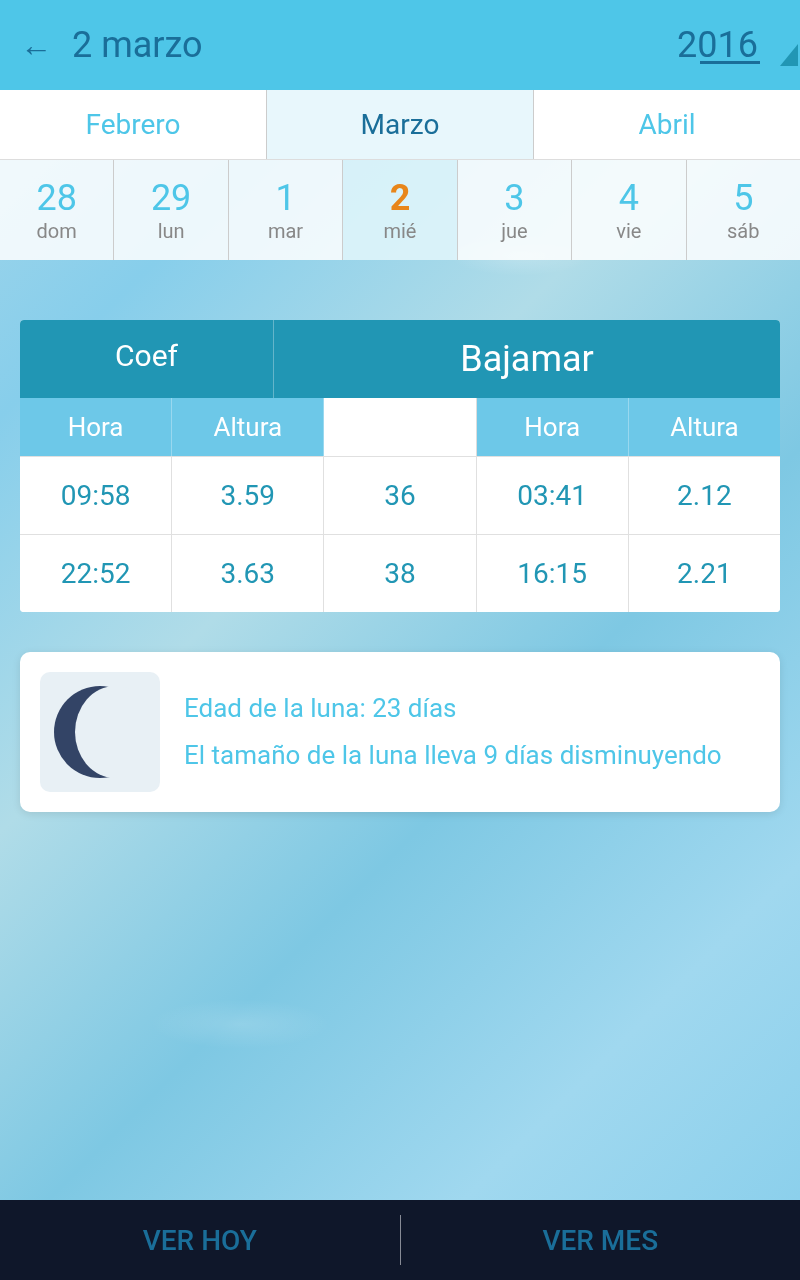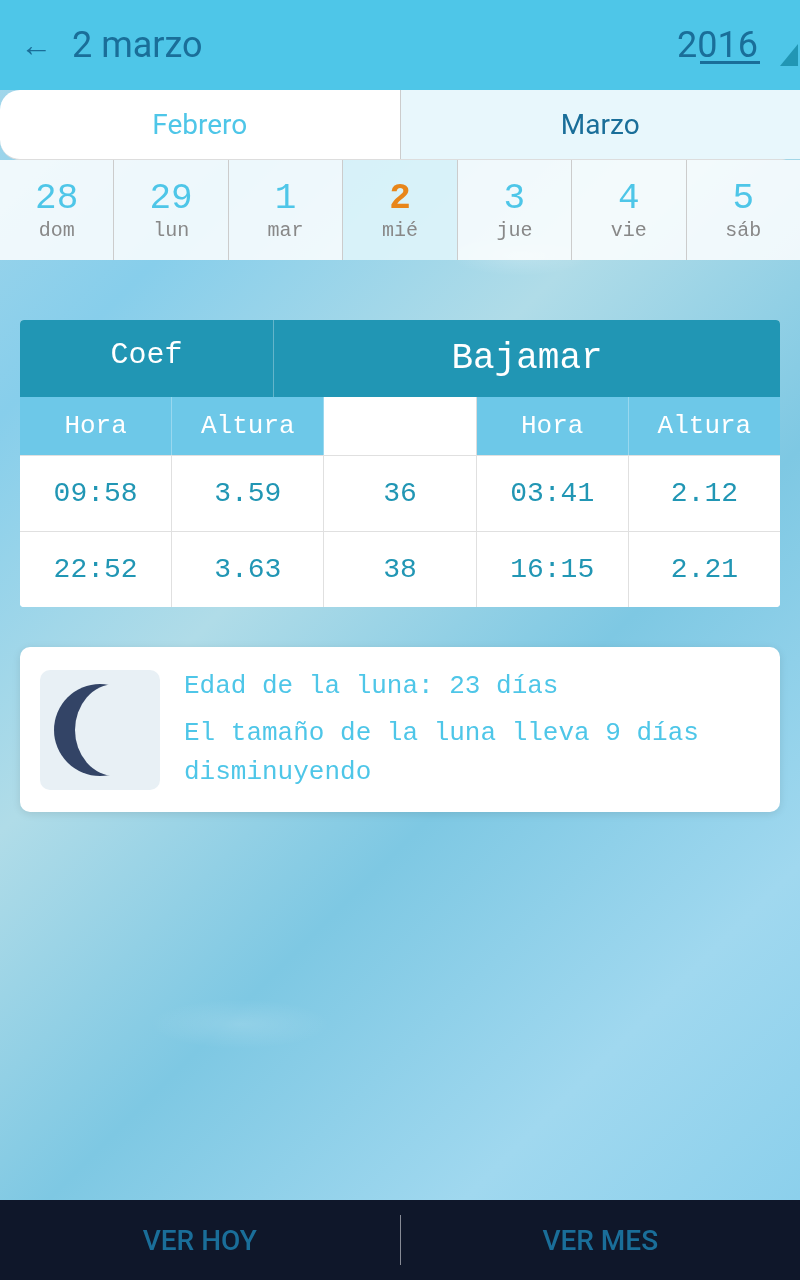--- a/index.html
+++ b/index.html
@@ -51,21 +51,20 @@
     }
 
     
     #month-tabs {
       background: #fff;
       height: 70px;
       display: flex;
       border-bottom: 1px solid #ddd;
       position: relative;
       z-index: 10;
-      border-radius: 20px;
     }
     .month-tab {
       flex: 1;
       display: flex;
       align-items: center;
       justify-content: center;
       font-size: 28px;
       color: #4ec6e8;
       cursor: pointer;
       border-right: 1px solid #ccc;
@@ -104,21 +103,20 @@
         radial-gradient(ellipse 80px 15px at 45% 60%, rgba(255,255,255,0.2) 0%, transparent 100%),
         radial-gradient(ellipse 50px 18px at 75% 40%, rgba(255,255,255,0.25) 0%, transparent 100%),
         radial-gradient(ellipse 90px 25px at 30% 80%, rgba(255,255,255,0.15) 0%, transparent 100%),
         radial-gradient(ellipse 70px 20px at 65% 20%, rgba(255,255,255,0.2) 0%, transparent 100%);
     }
 
     
     #content {
       position: relative;
       z-index: 5;
-      font-family: Liberation Mono, monospace;
     }
 
     
     #days-row {
       background: rgba(255,255,255,0.85);
       height: 100px;
       display: flex;
       margin: 0;
     }
     .day-cell {
@@ -306,20 +304,23 @@
   </div>
 </div>
 
 <div id="month-tabs">
   <div class="month-tab">
     <span>Febrero</span>
   </div>
   <div class="month-tab active">
     <span>Marzo</span>
   </div>
+  <div class="month-tab">
+    <span>Abril</span>
+  </div>
 </div>
 
 <div id="content">
 
   <div id="days-row">
     <div class="day-cell">
       <span class="day-num">28</span>
       <span class="day-name">dom</span>
     </div>
     <div class="day-cell">

